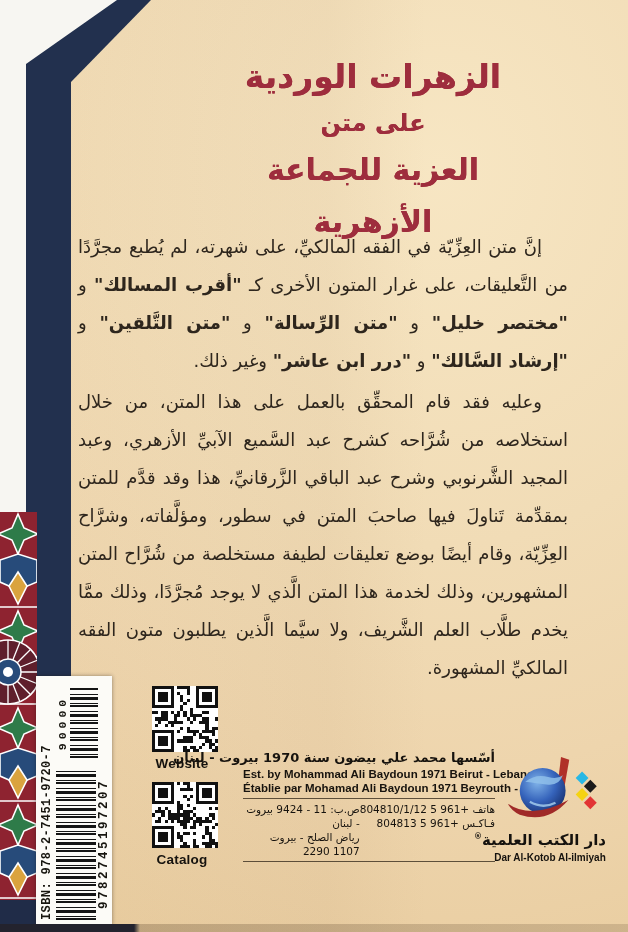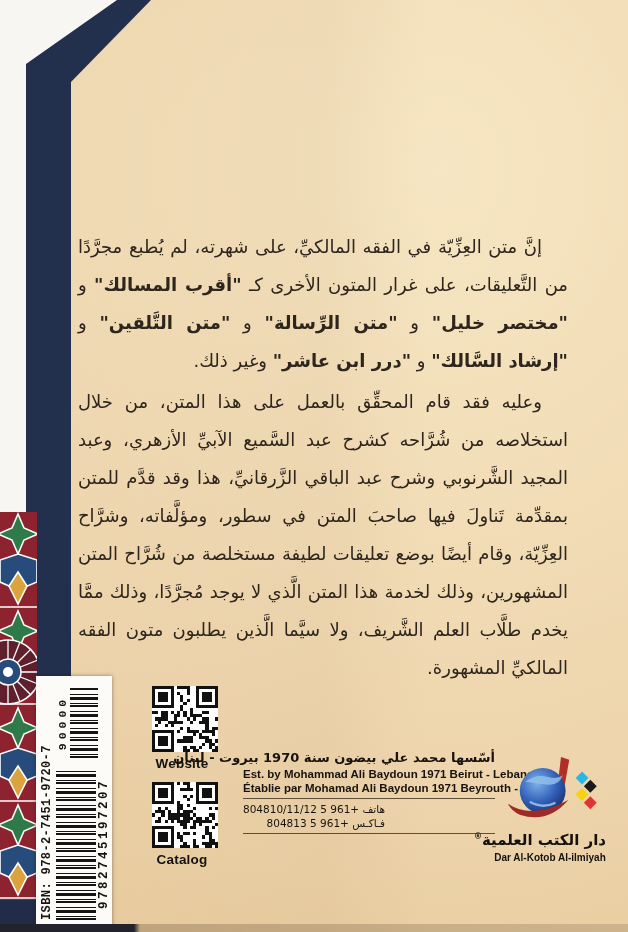--- a/index.html
+++ b/index.html
@@ -120,20 +120,25 @@
             <line x1="8" y1="160" x2="20" y2="190"></line>
         </g>
         <circle cx="8" cy="160" r="13" fill="#274b7a" stroke="#fff" stroke-width="1.5"></circle>
         <circle cx="8" cy="160" r="5" fill="#fff"></circle>
       </g>
     </svg>
   </div>
 
   <div class="abs cover"></div>
 
+  <div class="abs title-block">
+    <div class="t1">الزهرات الوردية</div>
+    <div class="t2">على متن</div>
+    <div class="t3">العزية للجماعة الأزهرية</div>
+  </div>
 
   <div class="abs body-text">
     <p><span>إنَّ متن العِزِّيّة في الفقه المالكيِّ، على شهرته، لم يُطبع مجرَّدًا من التَّعليقات، على غرار المتون الأخرى كـ </span><b>"أقرب المسالك"</b><span> و </span><b>"مختصر خليل"</b><span> و </span><b>"متن الرِّسالة"</b><span> و </span><b>"متن التَّلقين"</b><span> و </span><b>"إرشاد السَّالك"</b><span> و </span><b>"درر ابن عاشر"</b><span> وغير ذلك.</span></p>
     <p><span>وعليه فقد قام المحقِّق بالعمل على هذا المتن، من خلال استخلاصه من شُرَّاحه كشرح عبد السَّميع الآبيِّ الأزهري، وعبد المجيد الشَّرنوبي وشرح عبد الباقي الزَّرقانيِّ، هذا وقد قدَّم للمتن بمقدِّمة تَناولَ فيها صاحبَ المتن في سطور، ومؤلَّفاته، وشرَّاح العِزِّيّة، وقام أيضًا بوضع تعليقات لطيفة مستخلصة من شُرَّاح المتن المشهورين، وذلك لخدمة هذا المتن الَّذي لا يوجد مُجرَّدًا، وذلك ممَّا يخدم طلَّاب العلم الشَّريف، ولا سيَّما الَّذين يطلبون متون الفقه المالكيِّ المشهورة.</span></p>
   </div>
 
   <div class="abs isbn-panel">
     <div class="isbn-rot">
       <div class="isbn-label">ISBN: 978-2-7451-9720-7</div>
       <div class="code-row">
@@ -391,22 +396,26 @@
       </svg>
     <div class="qr-label">Catalog</div>
   </div>
 
   <div class="abs publisher">
     <div class="est-ar">أسّسها محمد علي بيضون سنة 1970 بيروت - لبنان</div>
     <div class="est-en">Est. by Mohammad Ali Baydoun 1971 Beirut - Lebanon</div>
     <div class="est-fr">Établie par Mohamad Ali Baydoun 1971 Beyrouth - Liban</div>
     <hr class="prule">
     <div class="contact">
+      <div class="addr">
+        <div>ص.ب: 11 - 9424 بيروت - لبنان</div>
+        <div>رياض الصلح - بيروت 1107 2290</div>
+      </div>
       <div class="phones">
-        <div>هاتف +961 5 804810/11/12</div>
+        <div>هاتف +961 5 804810/1/12</div>
         <div>فـاكـس +961 5 804813</div>
       </div>
     </div>
     <hr class="prule">
   </div>
 
 
   <div class="abs logo-block">
     <svg width="112" height="66" viewBox="0 0 120 72">
       <defs>

